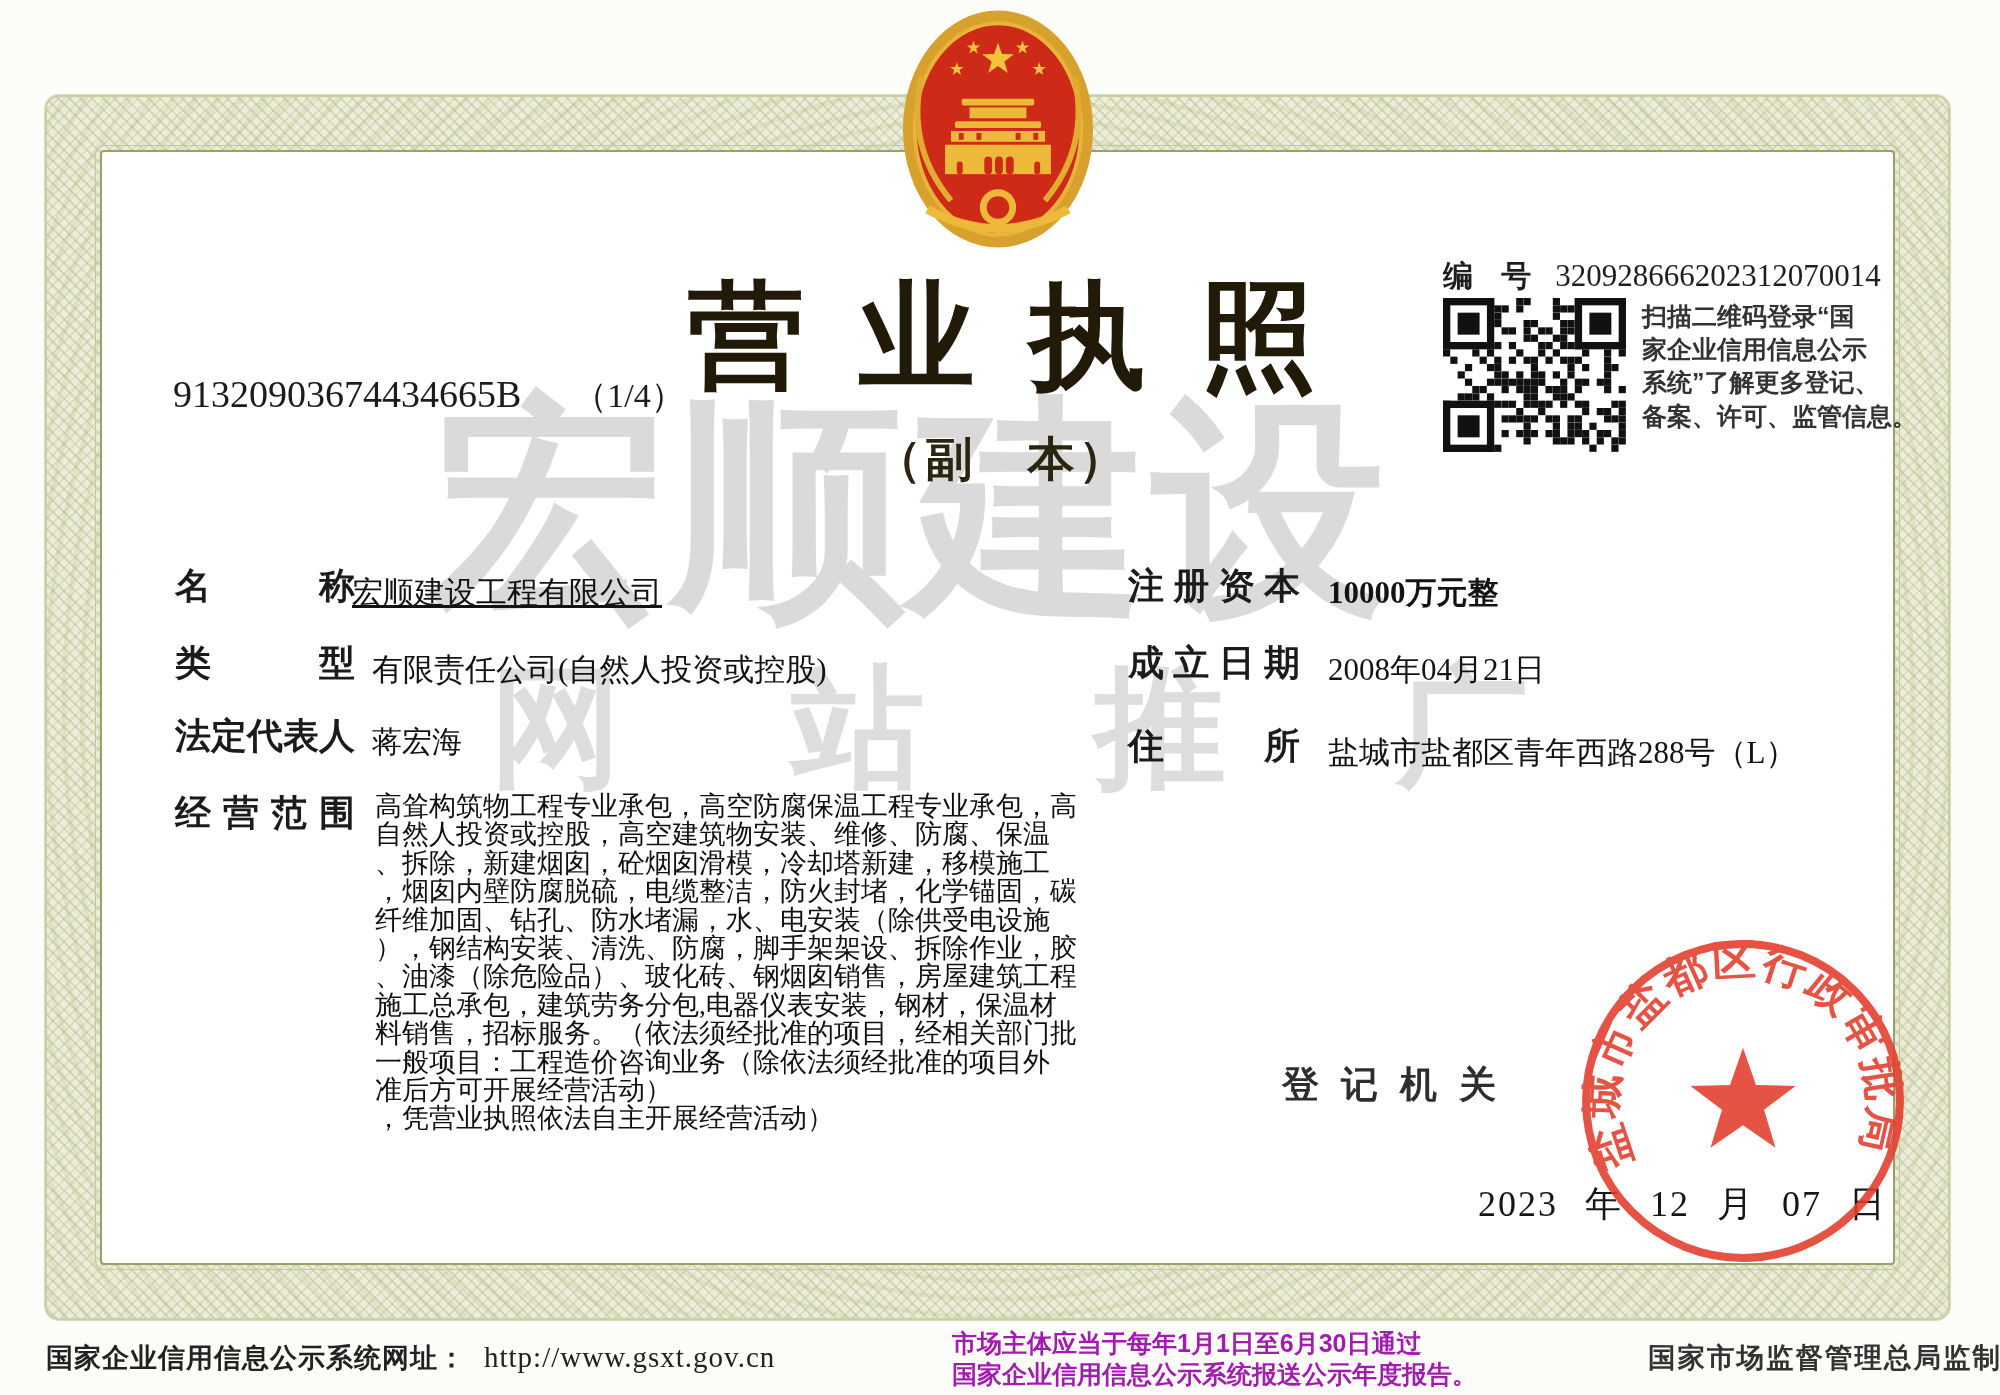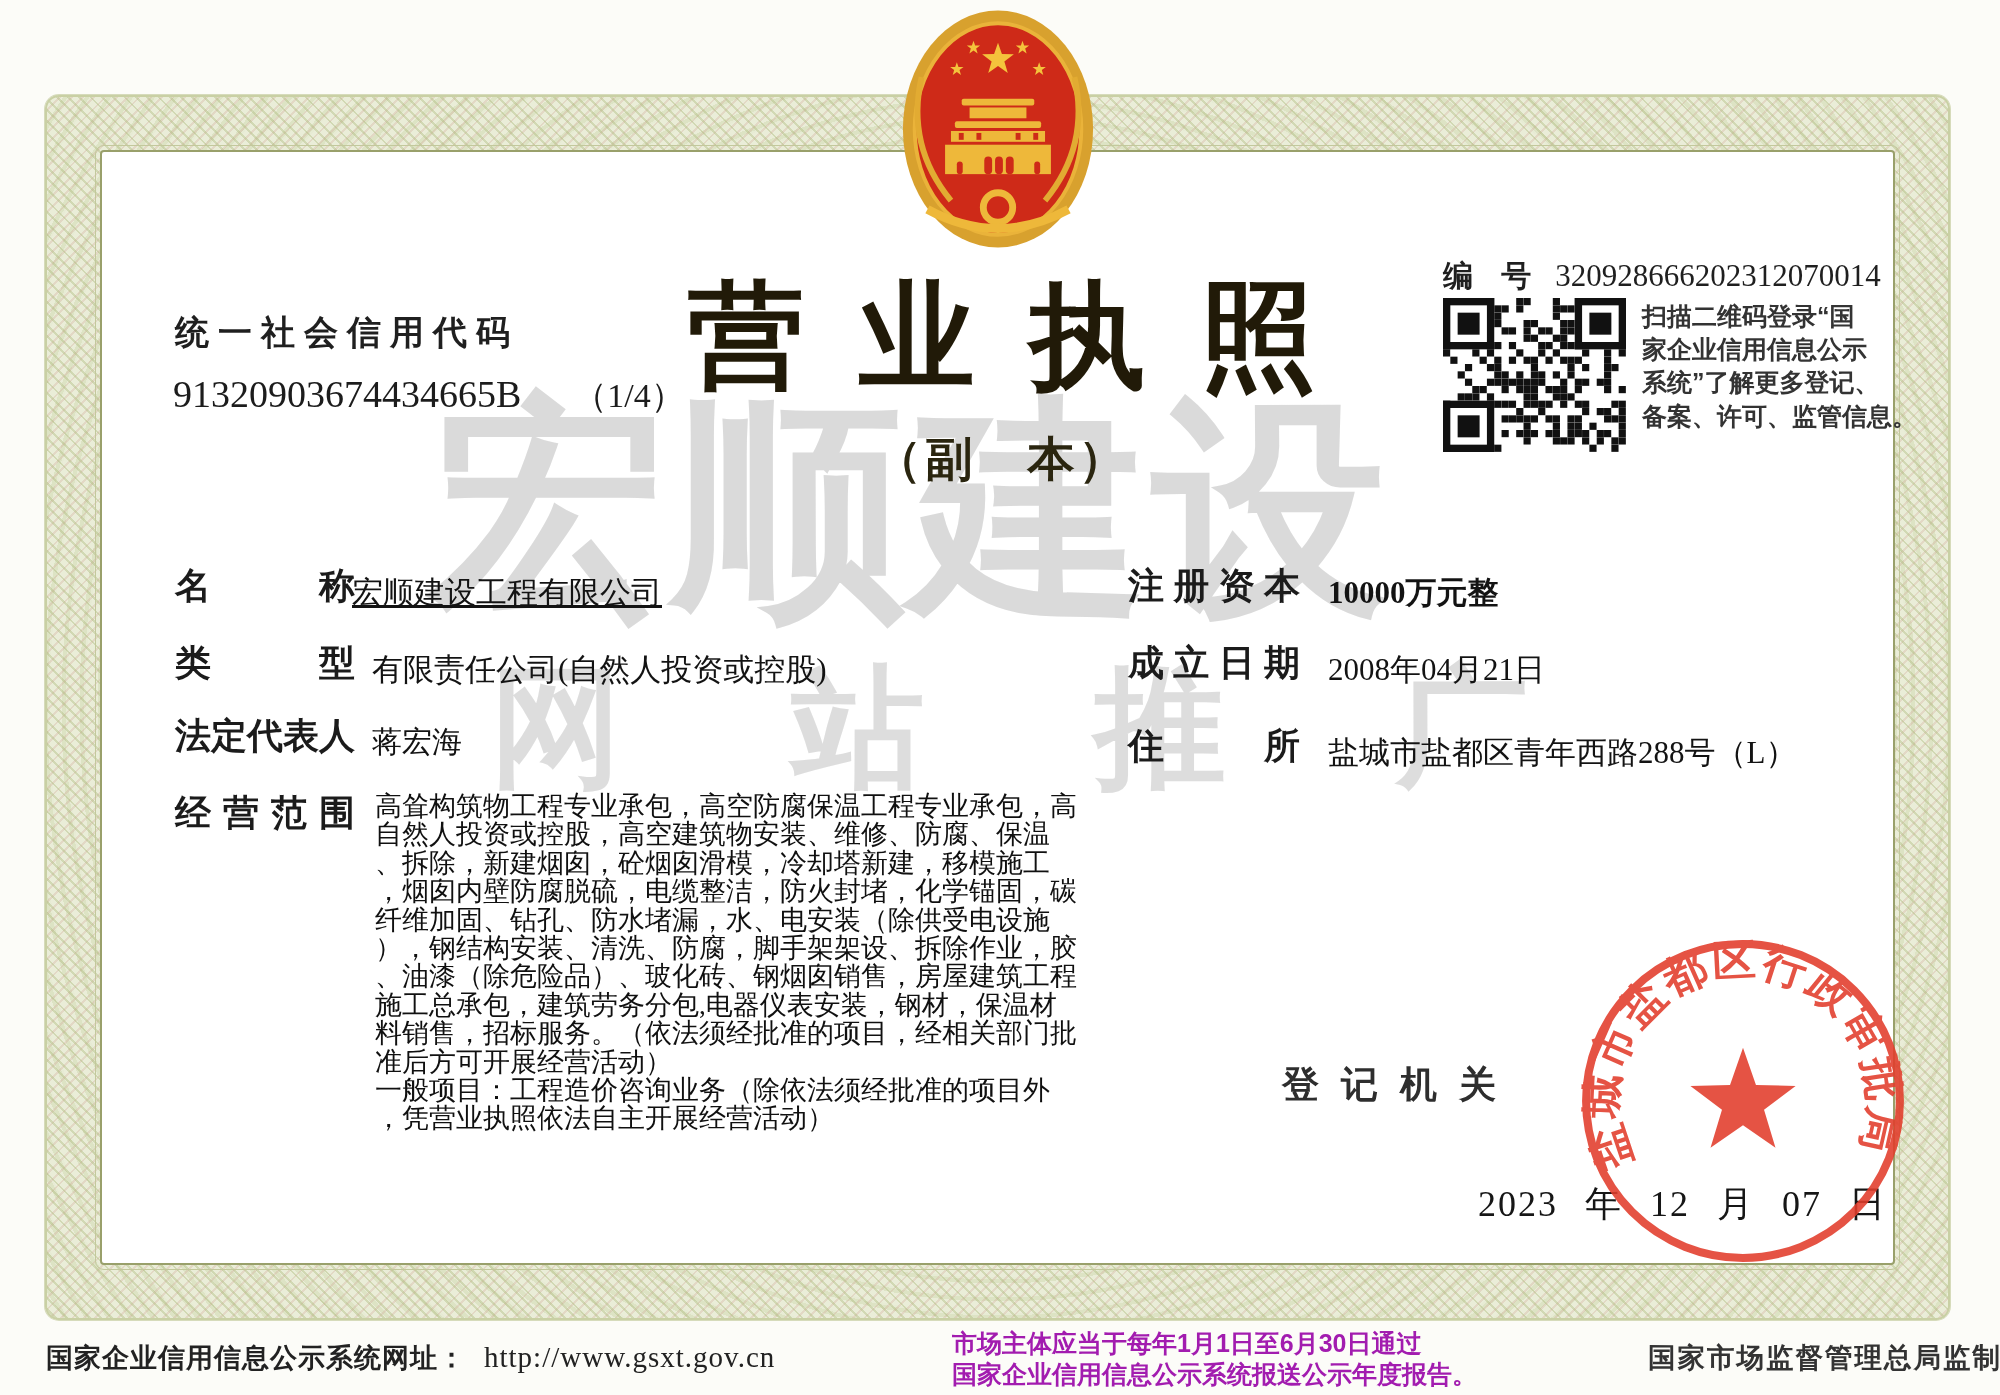--- a/index.html
+++ b/index.html
@@ -116,21 +116,20 @@
       <rect x="78" y="127" width="5" height="7"></rect>
       <rect x="118" y="127" width="5" height="7"></rect>
       <rect x="136" y="127" width="5" height="7"></rect>
     </g>
     <circle cx="100" cy="203" r="15" fill="none" stroke="#eeb83a" stroke-width="7"></circle>
     <path d="M28,205 Q100,244 172,205" fill="none" stroke="#eeb83a" stroke-width="9"></path>
     <path d="M22,70 Q6,140 52,196" fill="none" stroke="#e2ab32" stroke-width="6"></path>
     <path d="M178,70 Q194,140 148,196" fill="none" stroke="#e2ab32" stroke-width="6"></path>
   </svg>
 
-  <div class="abs credit-label gothic">统一社会信用代码</div>
   <div class="abs credit-code songti">
     <span>91320903674434665B</span><span class="copy">（1/4）</span>
   </div>
 
   <div class="abs serial">
     <span class="s-label gothic">编 号</span><span class="s-num songti">320928666202312070014</span>
   </div>
 
   <svg class="qr" id="qr-svg" viewBox="0 0 183 154">
       <rect x="73.2" y="0" width="7.1736" height="7.1866666666666665" fill="#111"></rect>
@@ -336,22 +335,22 @@
   <div class="scope songti">
     <div>高耸构筑物工程专业承包，高空防腐保温工程专业承包，高</div>
     <div>自然人投资或控股，高空建筑物安装、维修、防腐、保温</div>
     <div>、拆除，新建烟囱，砼烟囱滑模，冷却塔新建，移模施工</div>
     <div>，烟囱内壁防腐脱硫，电缆整洁，防火封堵，化学锚固，碳</div>
     <div>纤维加固、钻孔、防水堵漏，水、电安装（除供受电设施</div>
     <div>），钢结构安装、清洗、防腐，脚手架架设、拆除作业，胶</div>
     <div>、油漆（除危险品）、玻化砖、钢烟囱销售，房屋建筑工程</div>
     <div>施工总承包，建筑劳务分包,电器仪表安装，钢材，保温材</div>
     <div>料销售，招标服务。（依法须经批准的项目，经相关部门批</div>
+    <div>一般项目：工程造价咨询业务（除依法须经批准的项目外</div>
     <div>准后方可开展经营活动）</div>
-    <div>一般项目：工程造价咨询业务（除依法须经批准的项目外</div>
     <div>，凭营业执照依法自主开展经营活动）</div>
   </div>
 
   <div class="lbl r gothic" style="left:1128px;top:566px;">注册资本</div>
   <div class="val songti" style="left:1328px;top:572px;font-weight:bold;">10000万元整</div>
 
   <div class="lbl r gothic" style="left:1128px;top:643px;">成立日期</div>
   <div class="val songti" style="left:1328px;top:649px;">2008年04月21日</div>
 
   <div class="lbl r gothic" style="left:1128px;top:726px;">住所</div>

